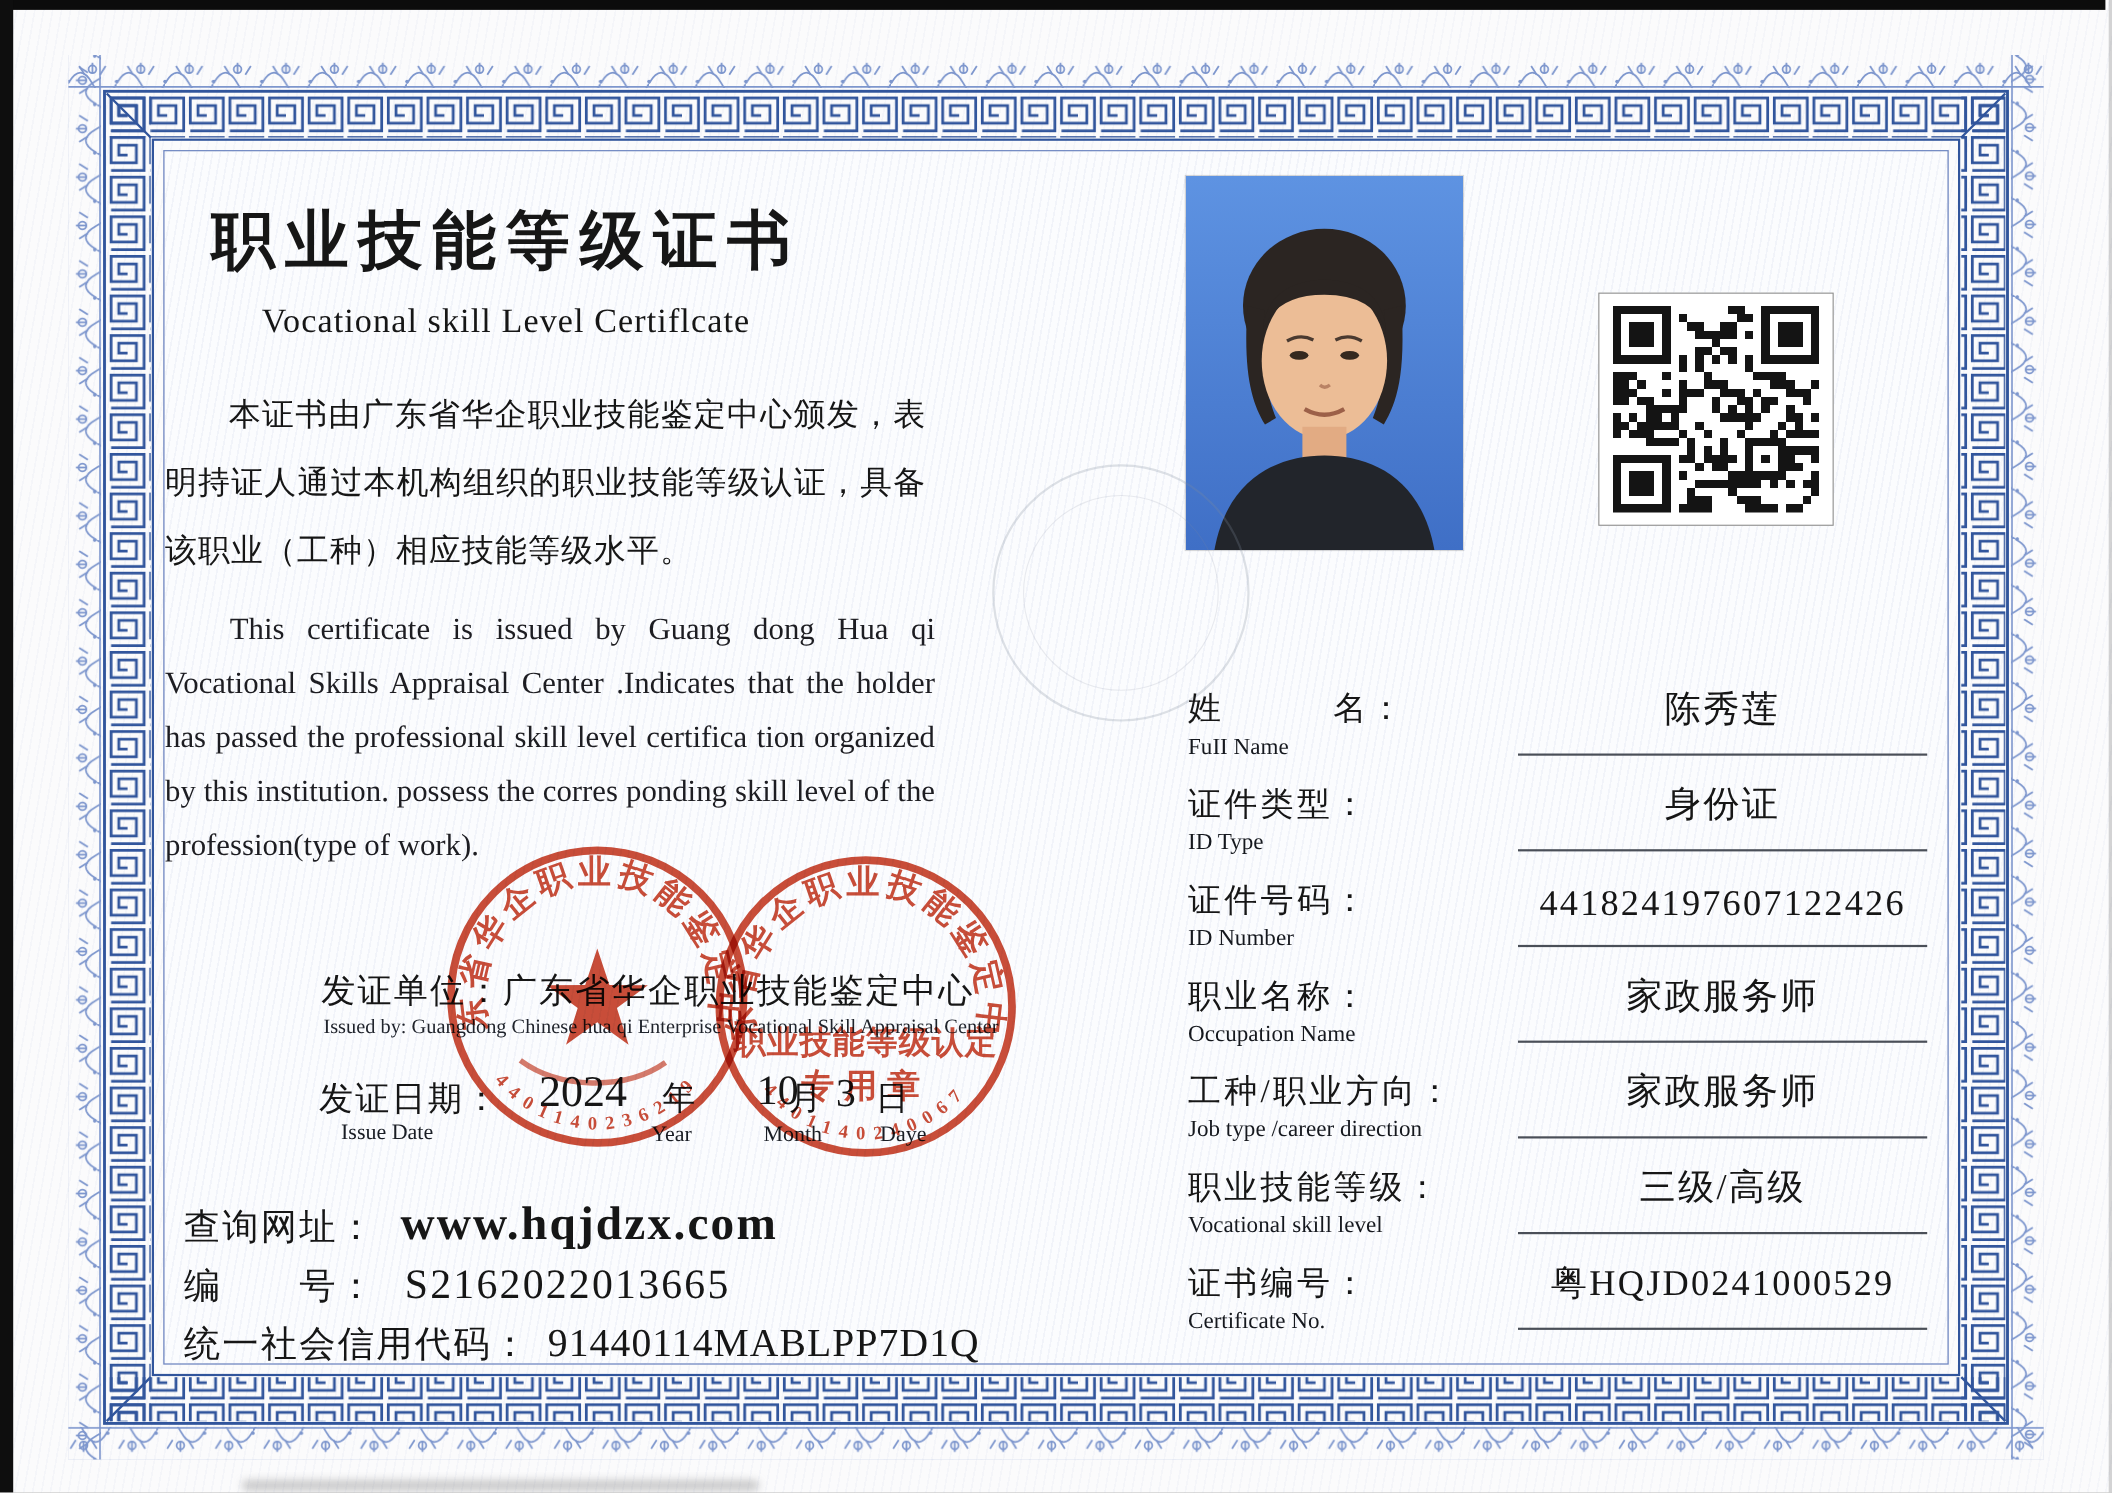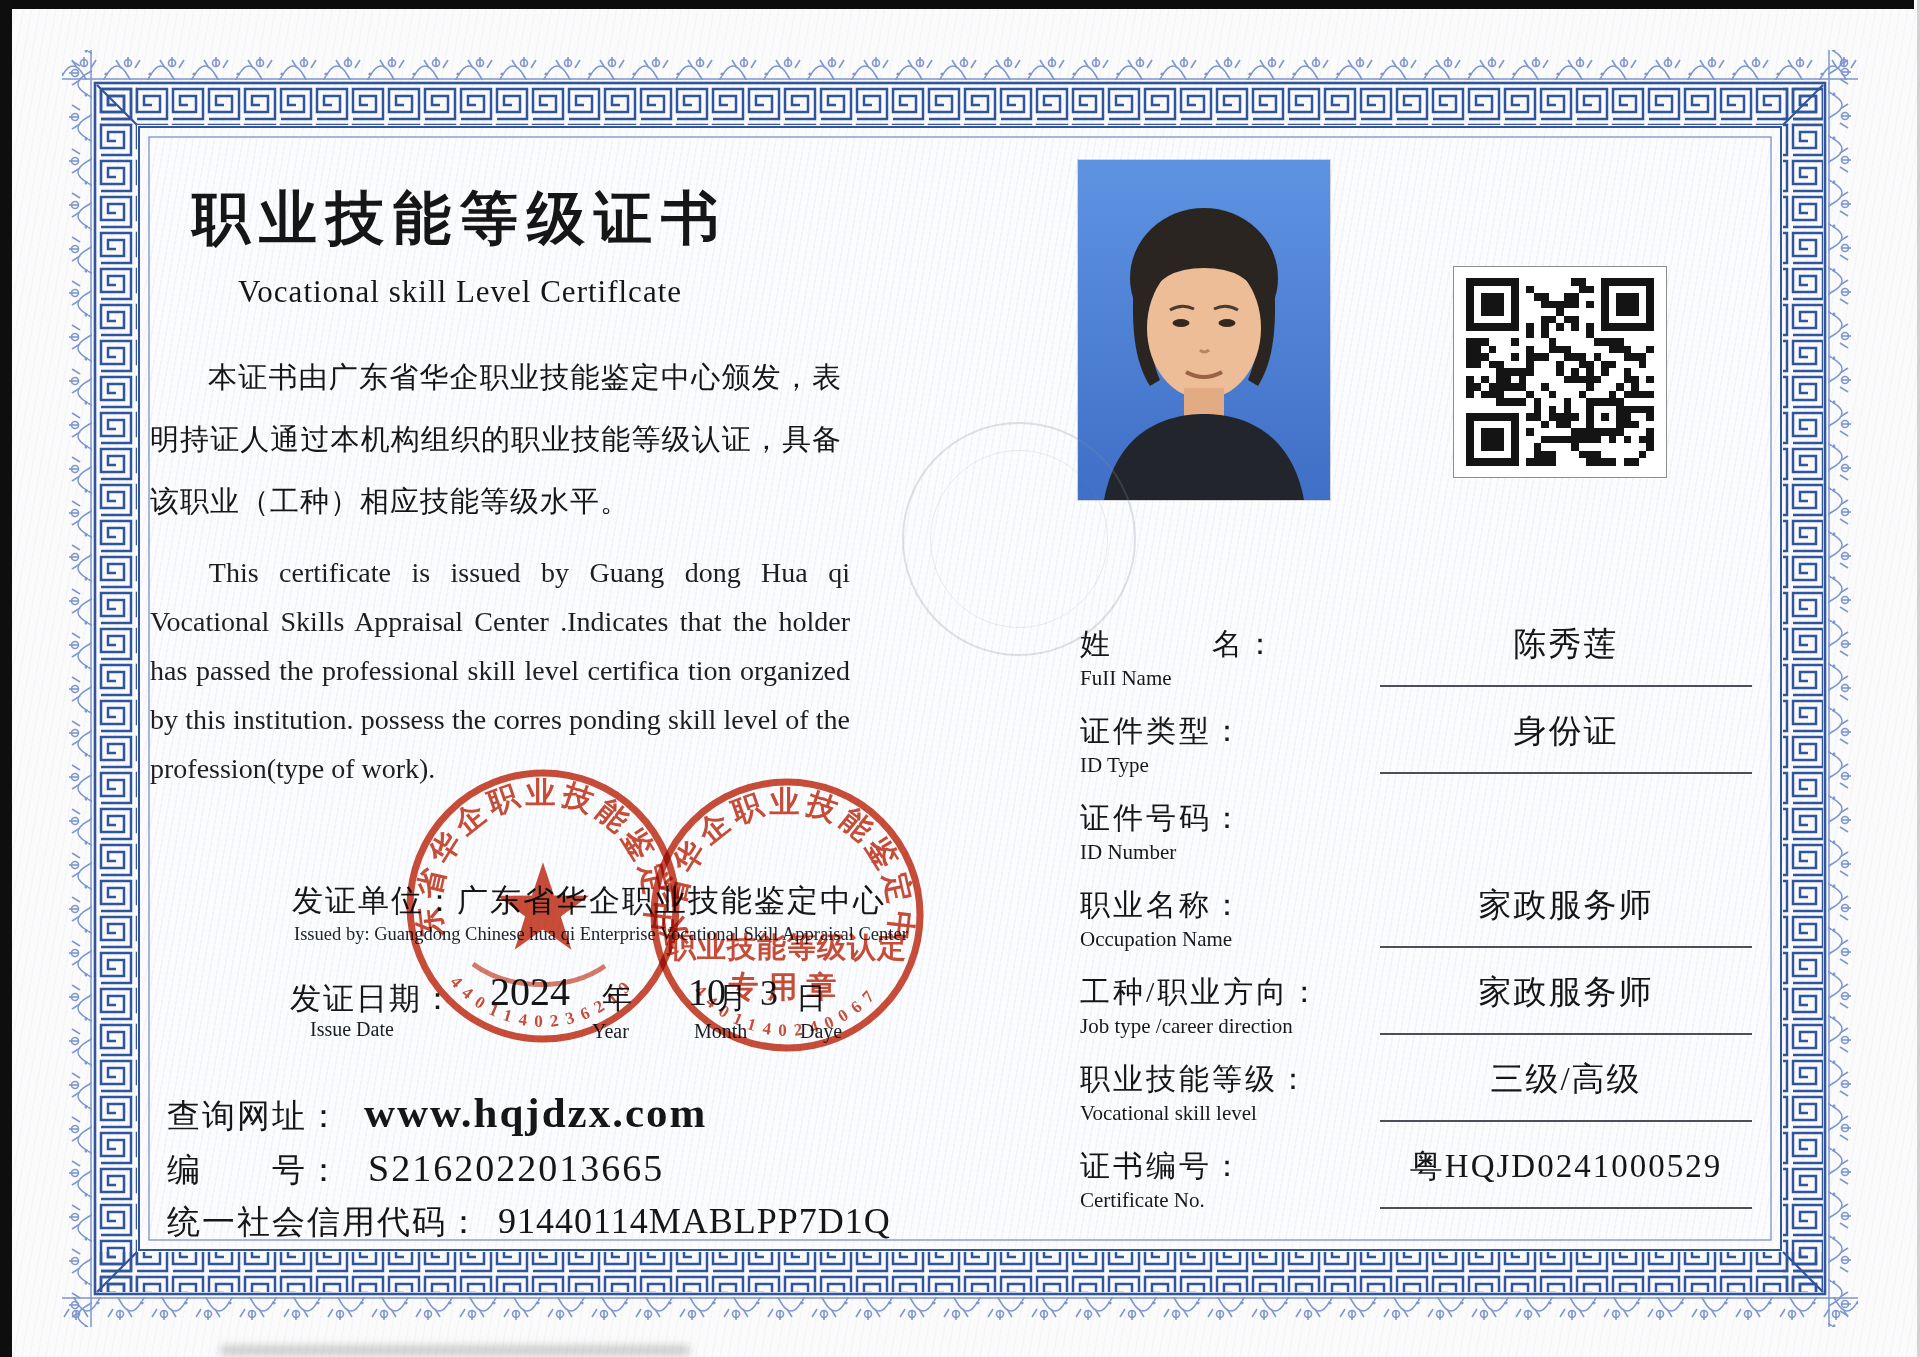--- a/index.html
+++ b/index.html
@@ -544,20 +544,21 @@
               <div class="fcn">证件类型：</div>
               <div class="fen">ID Type</div>
             </div>
           <div class="fval">身份证</div>
         </div>
         <div class="frow">
           <div class="flabel">
               <div class="fcn">证件号码：</div>
               <div class="fen">ID Number</div>
             </div>
+          <div class="fval">441824197607122426</div>
         </div>
         <div class="frow">
           <div class="flabel">
               <div class="fcn">职业名称：</div>
               <div class="fen">Occupation Name</div>
             </div>
           <div class="fval">家政服务师</div>
         </div>
         <div class="frow">
           <div class="flabel">

